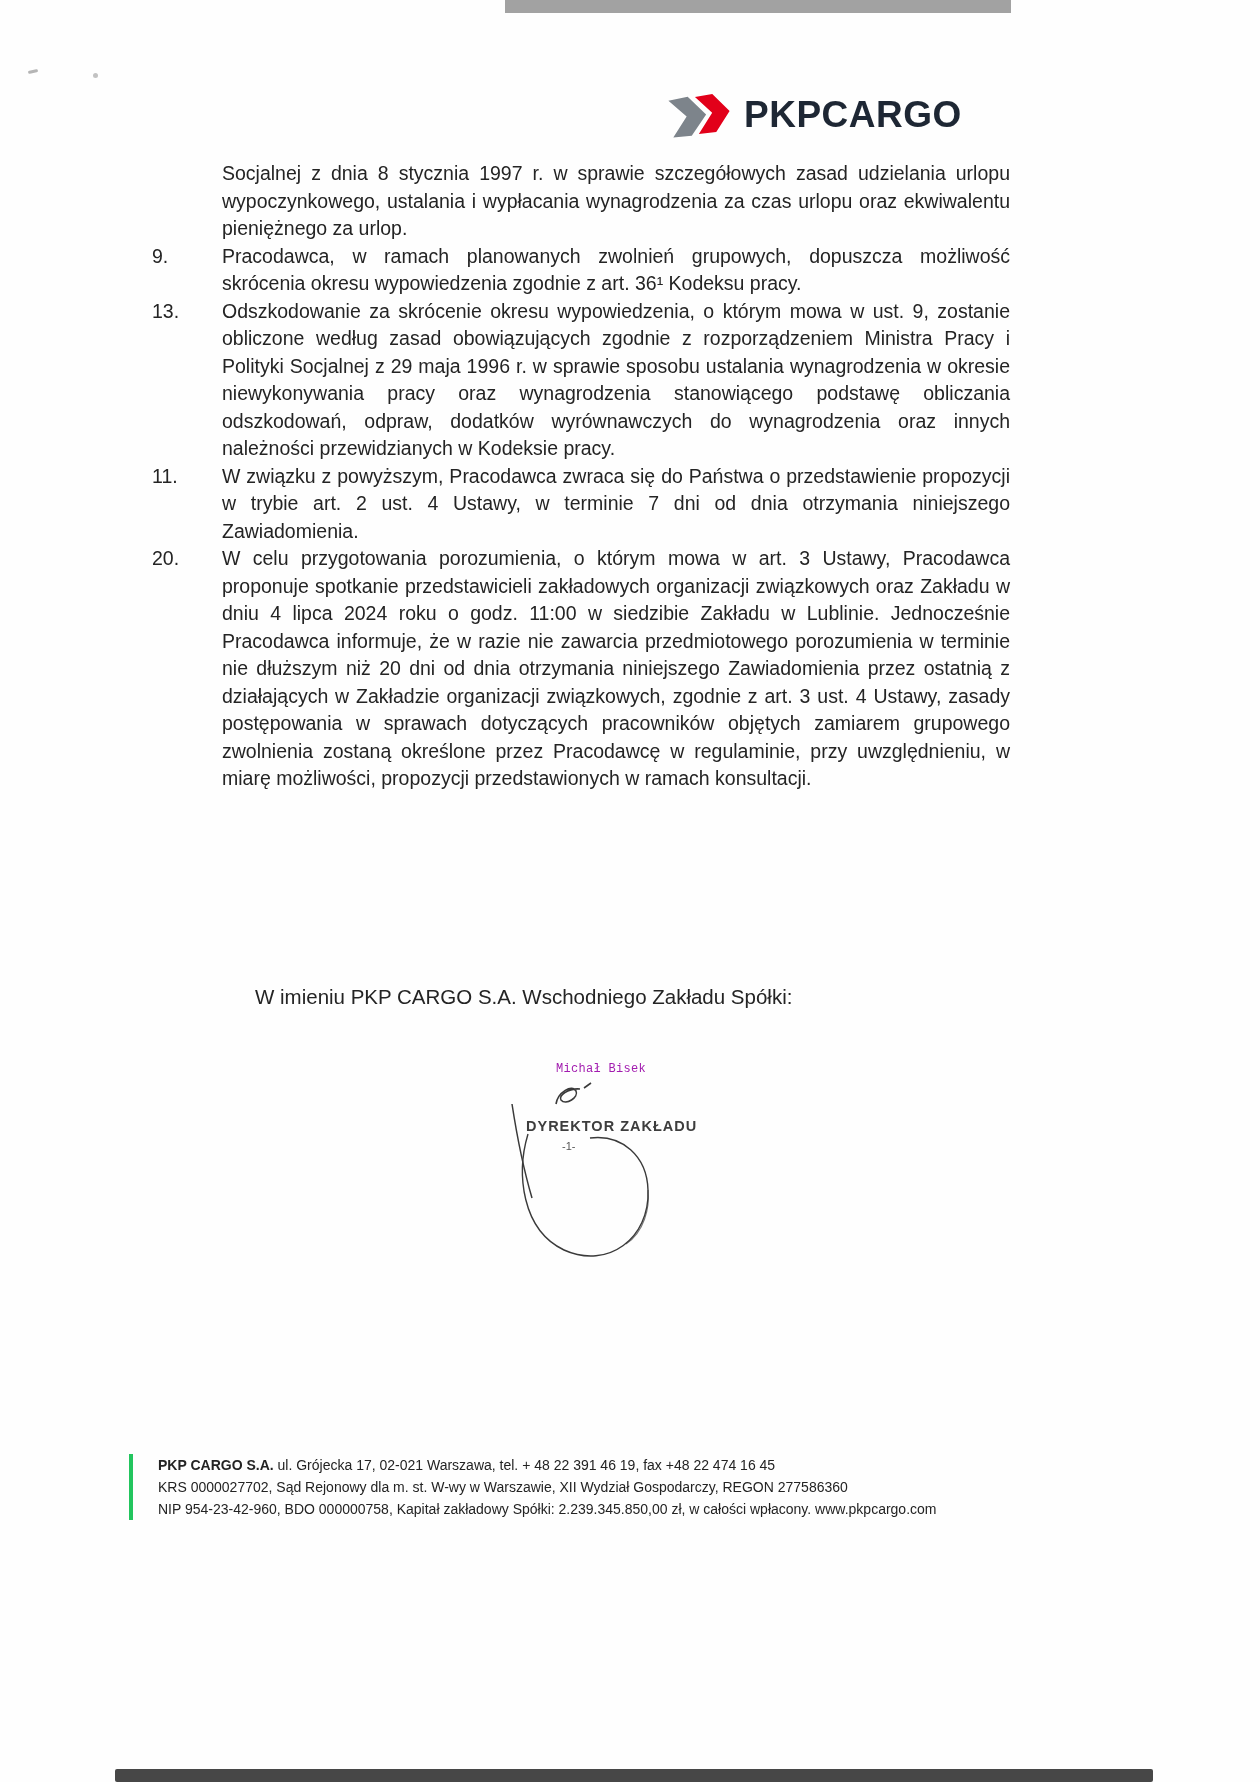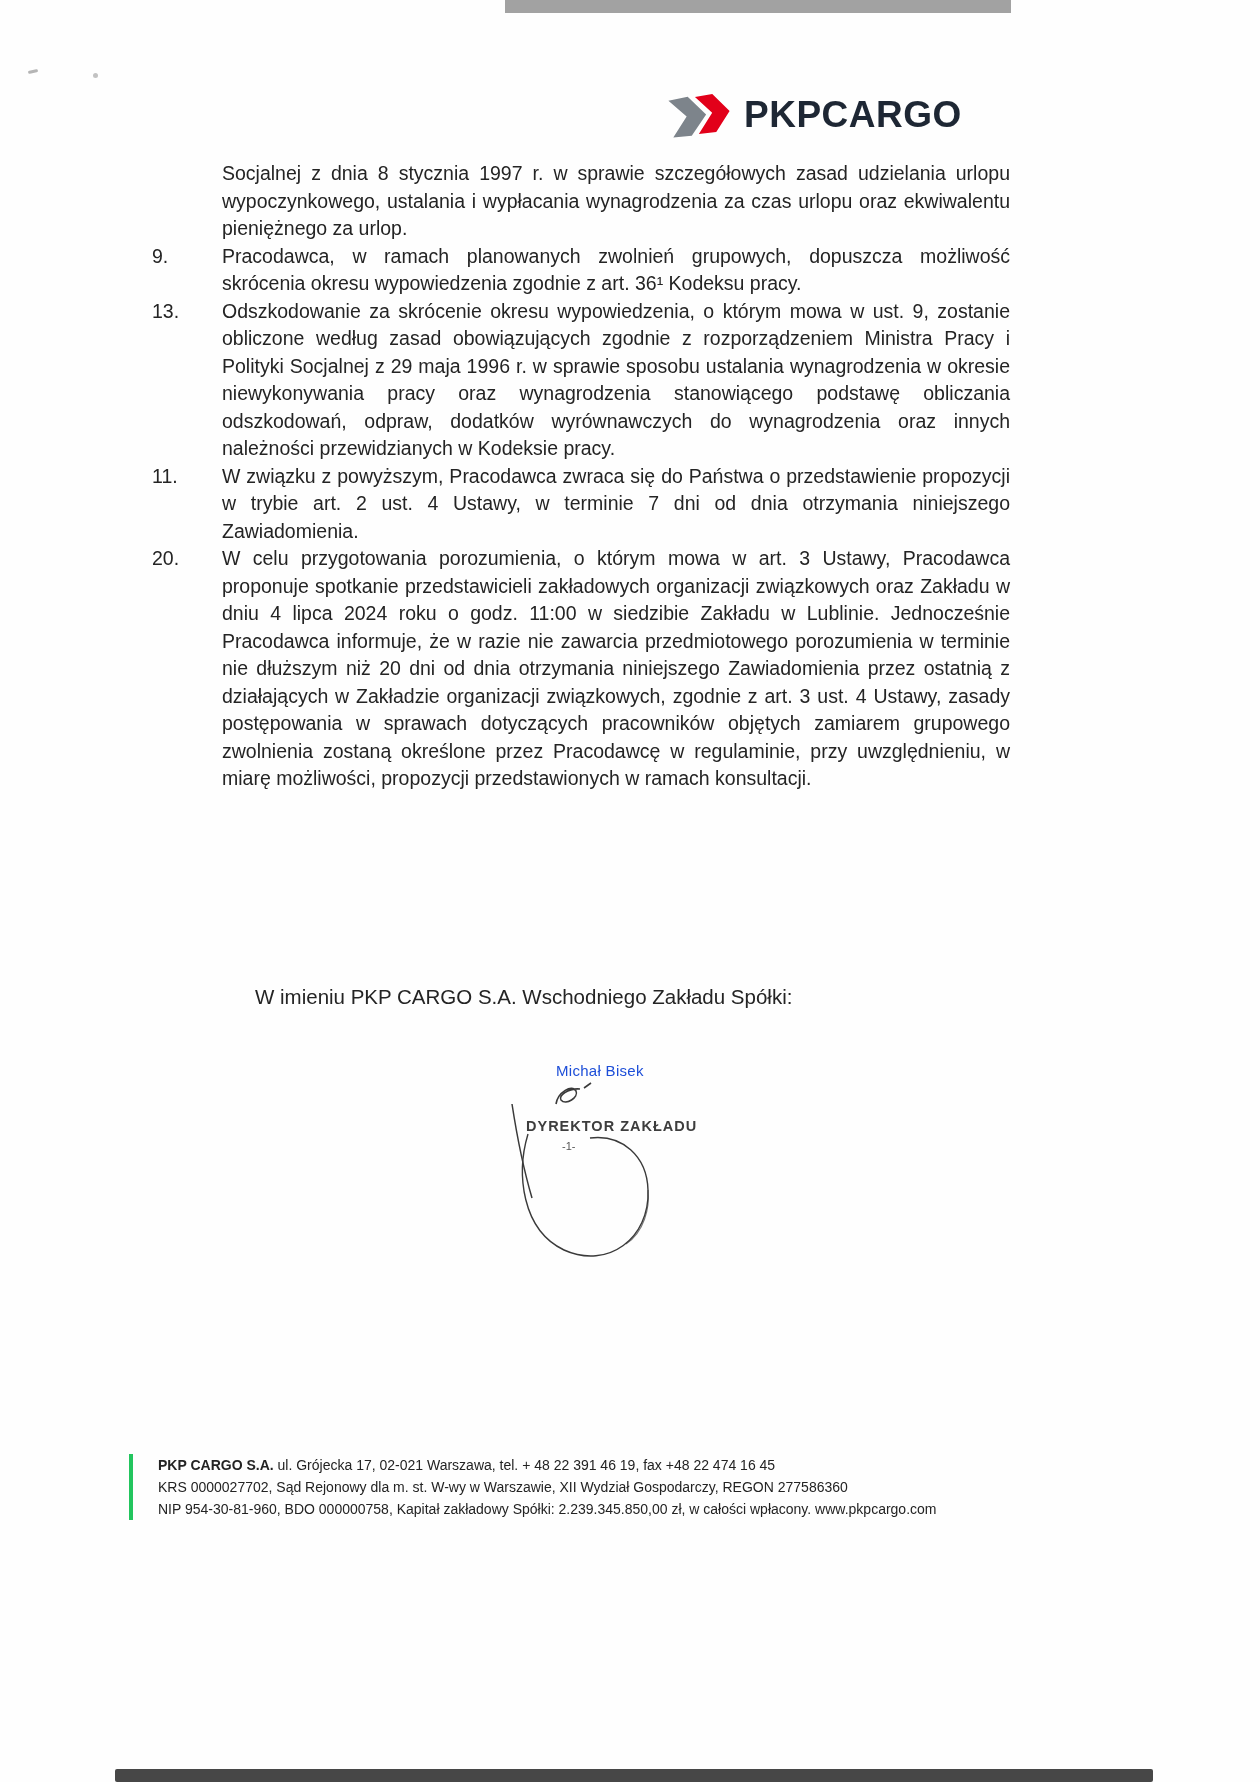--- a/index.html
+++ b/index.html
@@ -25,21 +25,21 @@
 
   
   .content { position:absolute; left:152px; top:160px; width:858px; font-size:19.5px; line-height:27.5px; }
   .continuation { margin-left:70px; text-align:justify; }
   .list-item { display:flex; }
   .item-number { flex:0 0 70px; }
   .item-text { flex:1; text-align:justify; }
 
   
   .sig-heading { position:absolute; left:255px; top:985px; font-size:20.5px; font-weight:400; color:#242424; }
-  .sig-name { position:absolute; left:556px; top:1062px; font-size:15px; color:#1d4ed8; letter-spacing:0.3px; }
+  .sig-name { position:absolute; left:556px; top:1062px; font-size:12px; color:#a21caf; letter-spacing:0.3px;font-family:Liberation Mono, monospace; }
   .sig-scribble { position:absolute; left:498px; top:1082px; width:210px; height:190px; }
   .stamp-title { position:absolute; left:526px; top:1118px; font-size:14.5px; font-weight:700; letter-spacing:1px; color:#3d3d3d; }
   .stamp-sub { position:absolute; left:562px; top:1140px; font-size:11px; color:#555; }
 
   
   .footer { position:absolute; left:129px; top:1454px; border-left:4px solid #22c55e; padding-left:25px; font-size:14px; line-height:22px; color:#232323; }
   .footer b { font-weight:700; }
 </style>
 </head>
 <body>
@@ -94,14 +94,14 @@
   <path d="M30,52 C18,92 24,148 66,168 C110,188 152,156 150,108 C149,74 124,52 92,56" fill="none" stroke="#3a3a3a" stroke-width="1.4"></path>
   <path d="M150,108 C152,126 146,150 128,162" fill="none" stroke="#3a3a3a" stroke-width="1.1" opacity="0.7"></path>
 </svg>
 
 <div class="stamp-title">DYREKTOR ZAKŁADU</div>
 <div class="stamp-sub">-1-</div>
 
 <div class="footer">
   <div><b>PKP CARGO S.A.</b><span> ul. Grójecka 17, 02-021 Warszawa, tel. + 48 22 391 46 19, fax +48 22 474 16 45</span></div>
   <div>KRS 0000027702, Sąd Rejonowy dla m. st. W-wy w Warszawie, XII Wydział Gospodarczy, REGON 277586360</div>
-  <div>NIP 954-30-81-960, BDO 000000758, Kapitał zakładowy Spółki: 2.239.345.850,00 zł, w całości wpłacony. www.pkpcargo.com</div>
+  <div>NIP 954-23-42-960, BDO 000000758, Kapitał zakładowy Spółki: 2.239.345.850,00 zł, w całości wpłacony. www.pkpcargo.com</div>
 </div>
 
 </body></html>

